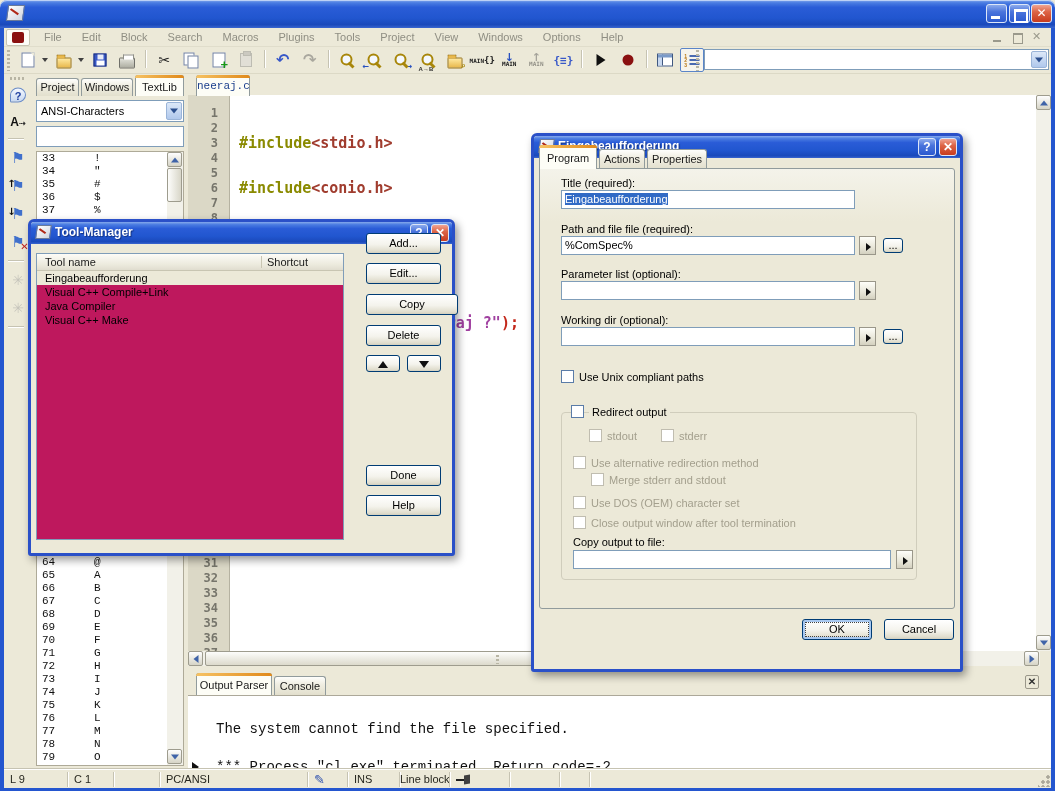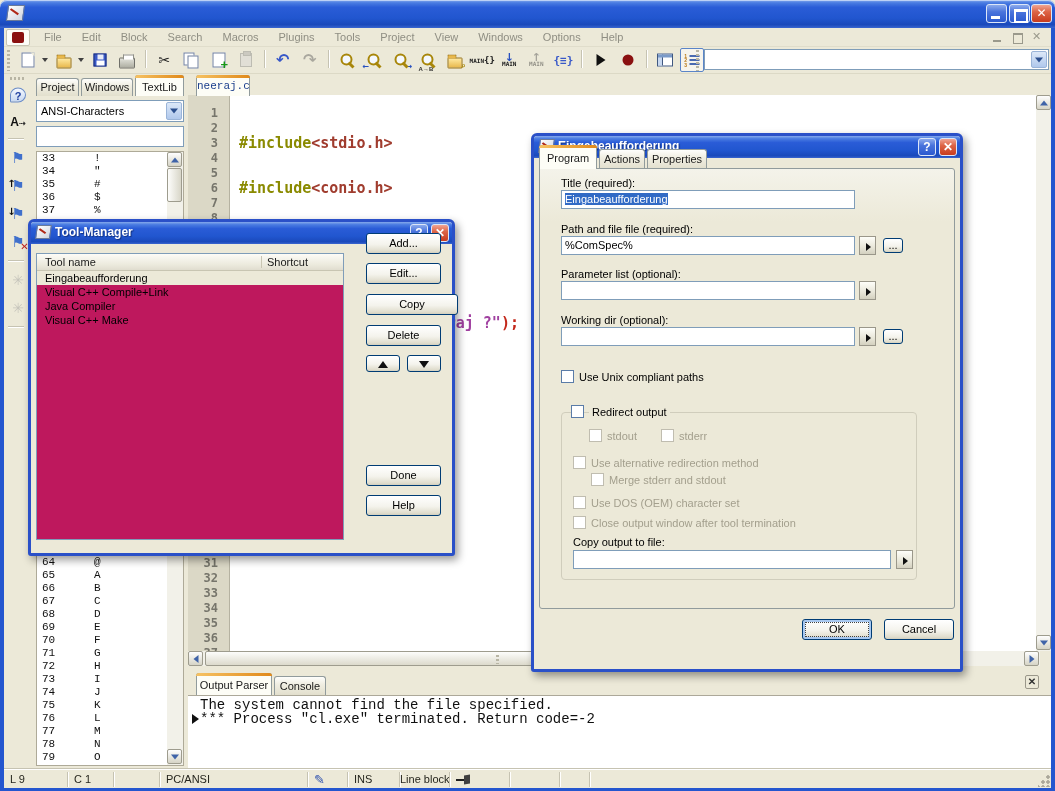--- a/index.html
+++ b/index.html
@@ -132,21 +132,21 @@
   .gutter span{display:block;height:15px;line-height:15px;text-align:right;padding-right:11px;font-family:"DejaVu Sans Mono",monospace;font-size:12px;font-weight:bold;color:#76756b;}
   .codepane{position:absolute;left:43px;top:0;right:0;height:100%;padding:11px 0 0 8px;font-family:"DejaVu Sans Mono",monospace;font-size:15px;font-weight:bold;line-height:15px;white-space:pre;}
   .cl{height:15px;}
   .tok-pp{color:#8a8a00;} .tok-inc{color:#a03c2e;} .tok-kw{color:#44708e;} .tok-fn{color:#00128b;} .tok-br{color:#c3281b;} .tok-str{color:#a040a0;}
   .vscroll{position:absolute;left:1036px;top:95px;width:15px;height:556px;background:#f2f1e9;}
   .hscroll{position:absolute;left:188px;top:651px;width:852px;height:15px;background:#f2f1e9;}
 
   
   .outpanel{position:absolute;left:188px;top:666px;width:863px;height:103px;background:#ece9d8;}
   .outcontent{position:absolute;left:0;top:29px;width:863px;height:74px;background:#fff;border-top:1px solid #aca899;font-family:"Liberation Mono",monospace;font-size:14px;color:#101010;padding-top:2px;}
-  .outline{height:14px;line-height:14px;position:relative;padding-left:12px;white-space:pre;}
+  .outline{height:14px;line-height:14px;position:relative;padding-left:28px;white-space:pre;margin-top:24px;}
   .outmark{position:absolute;left:4px;top:2px;width:0;height:0;border-left:7px solid #101010;border-top:5px solid transparent;border-bottom:5px solid transparent;}
   .xbtn{position:absolute;width:14px;height:14px;border:1px solid #9a978a;background:#ece9d8;text-align:center;line-height:12px;font-size:10px;font-weight:bold;color:#303030;border-radius:2px;}
 
   
   .statusbar{position:absolute;left:4px;top:769px;width:1047px;height:19px;background:#ece9d8;border-top:1px solid #fff;box-shadow:0 -1px 0 #c6c3b2;font-size:11px;color:#26261e;}
   .sp{position:absolute;top:0;height:19px;line-height:19px;padding-left:6px;}
   .sp::after{content:"";position:absolute;right:0;top:2px;bottom:2px;width:1px;background:#c6c3b2;box-shadow:1px 0 0 #fff;}
   .i-pencil{font-family:"DejaVu Sans",sans-serif;color:#2b4fae;font-size:13px;}
   .i-pin{position:absolute;width:16px;height:9px;}
   .i-pin::before{content:"";position:absolute;left:0;top:4px;width:8px;height:2px;background:#202020;}

